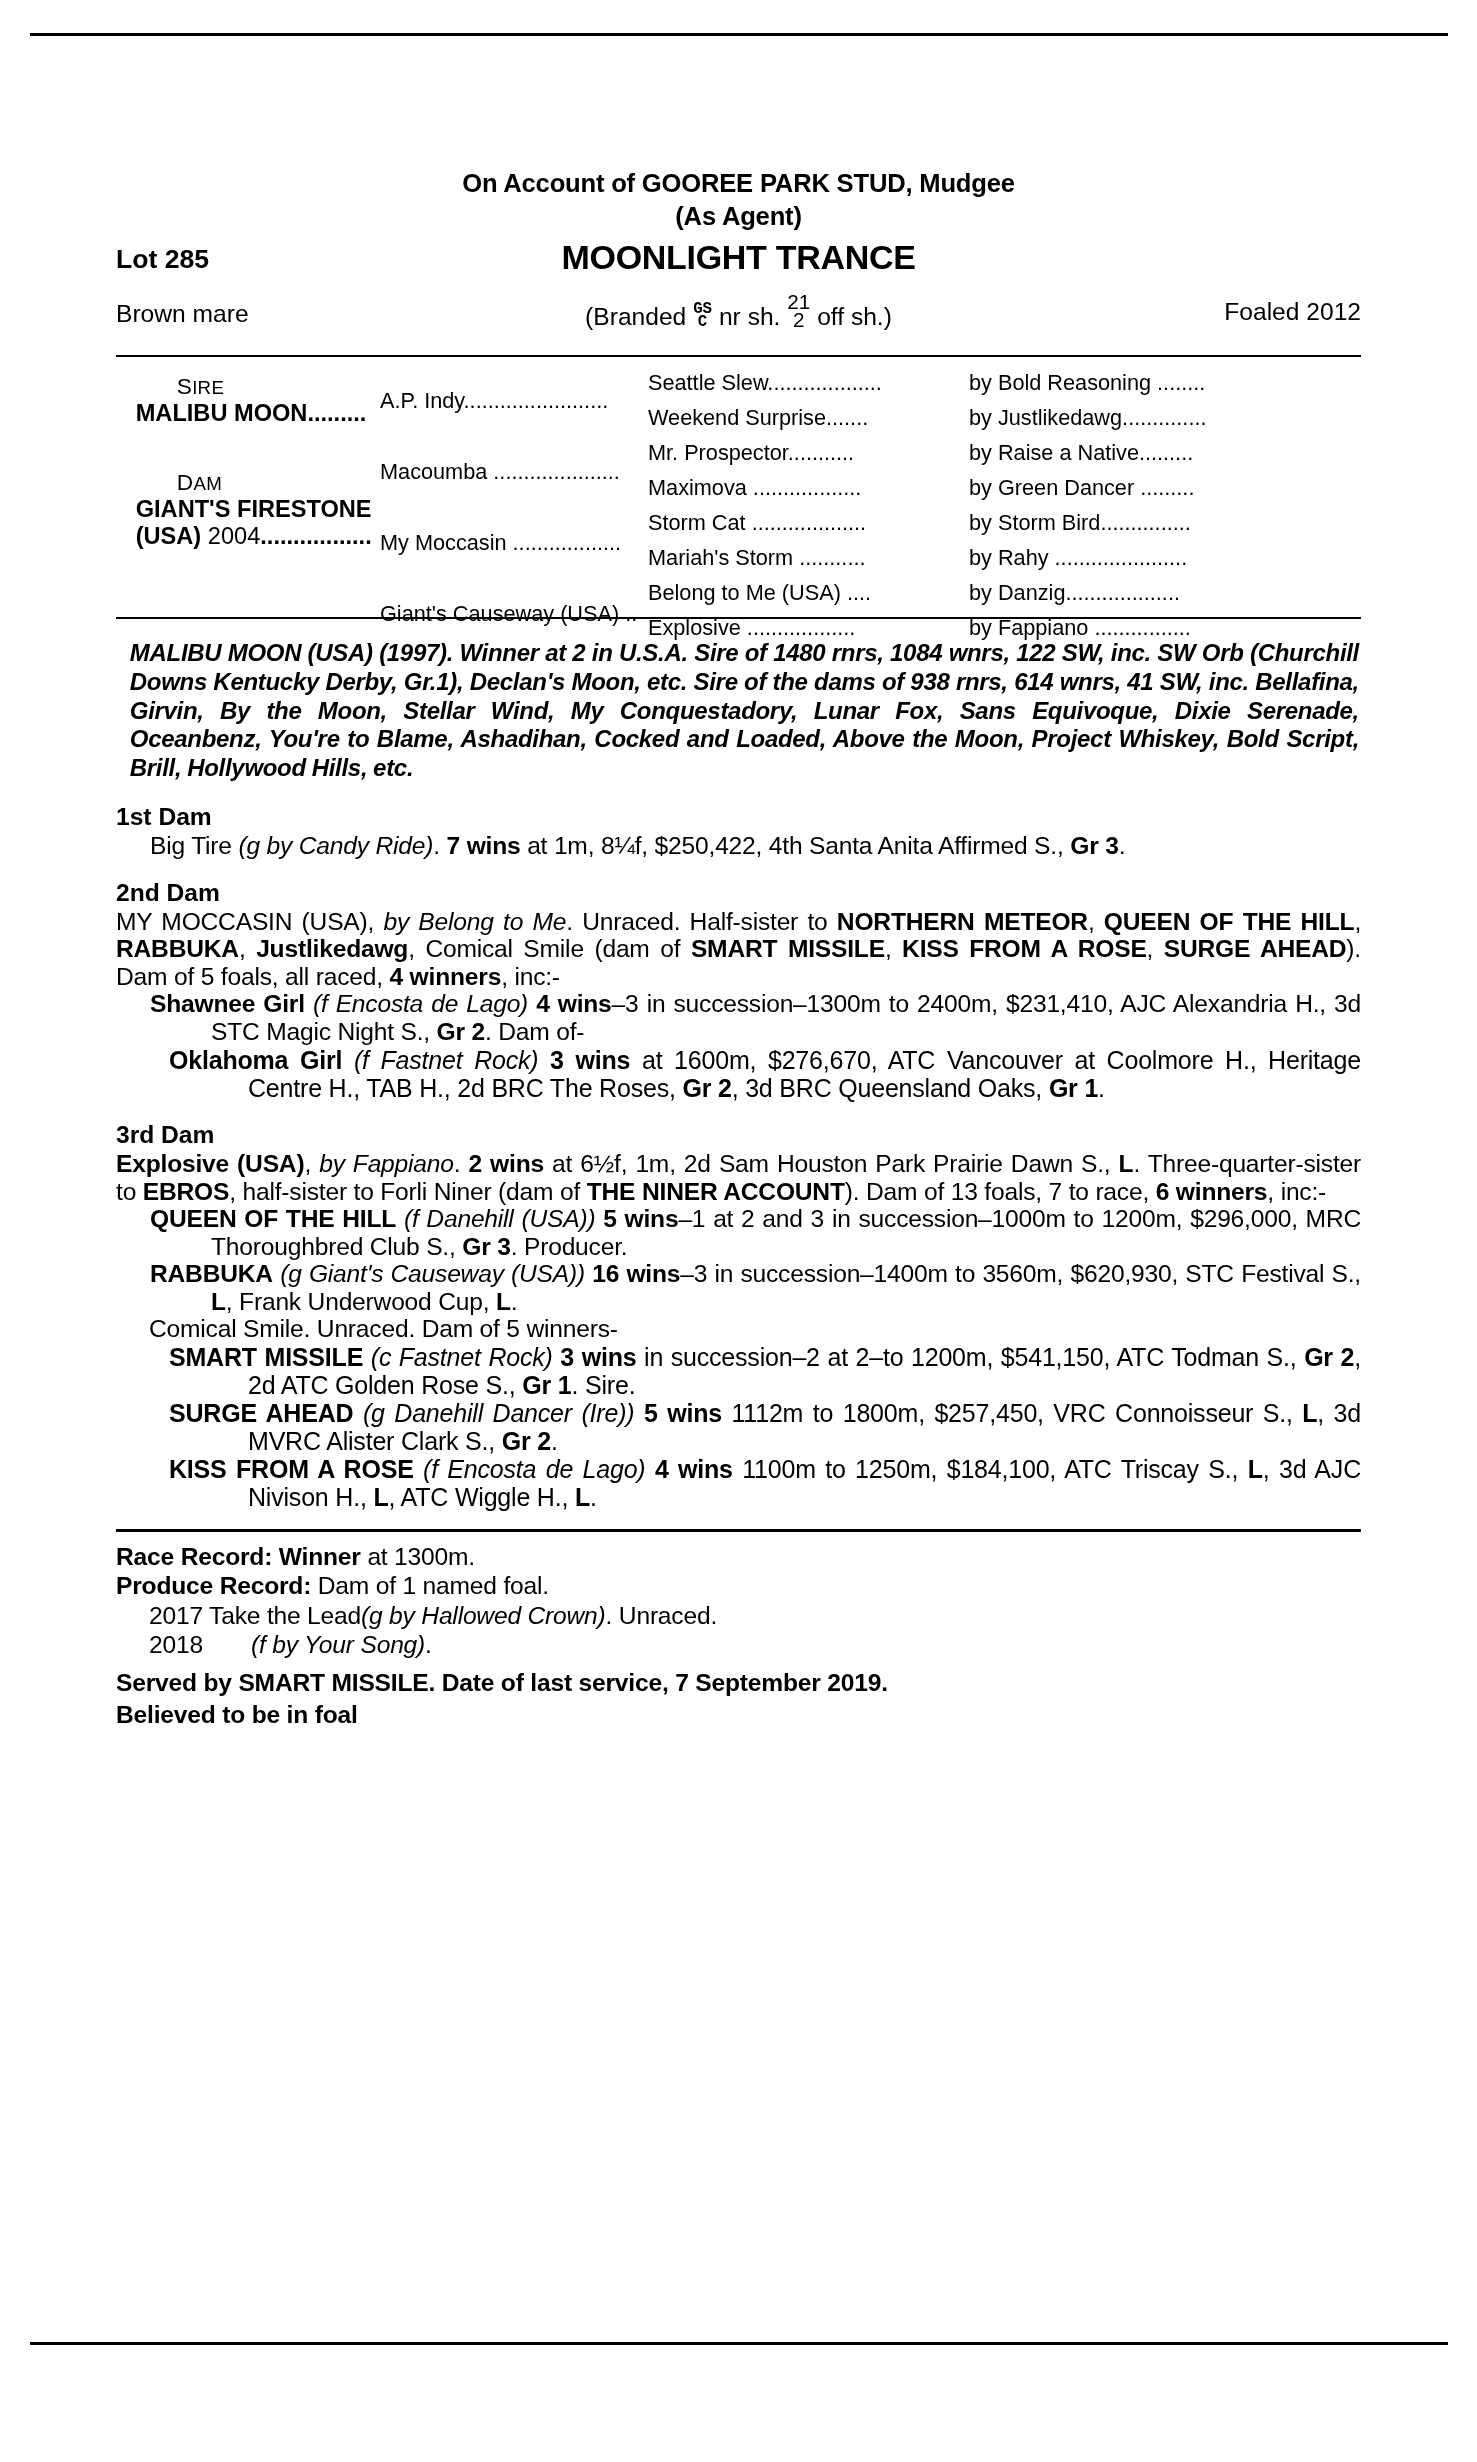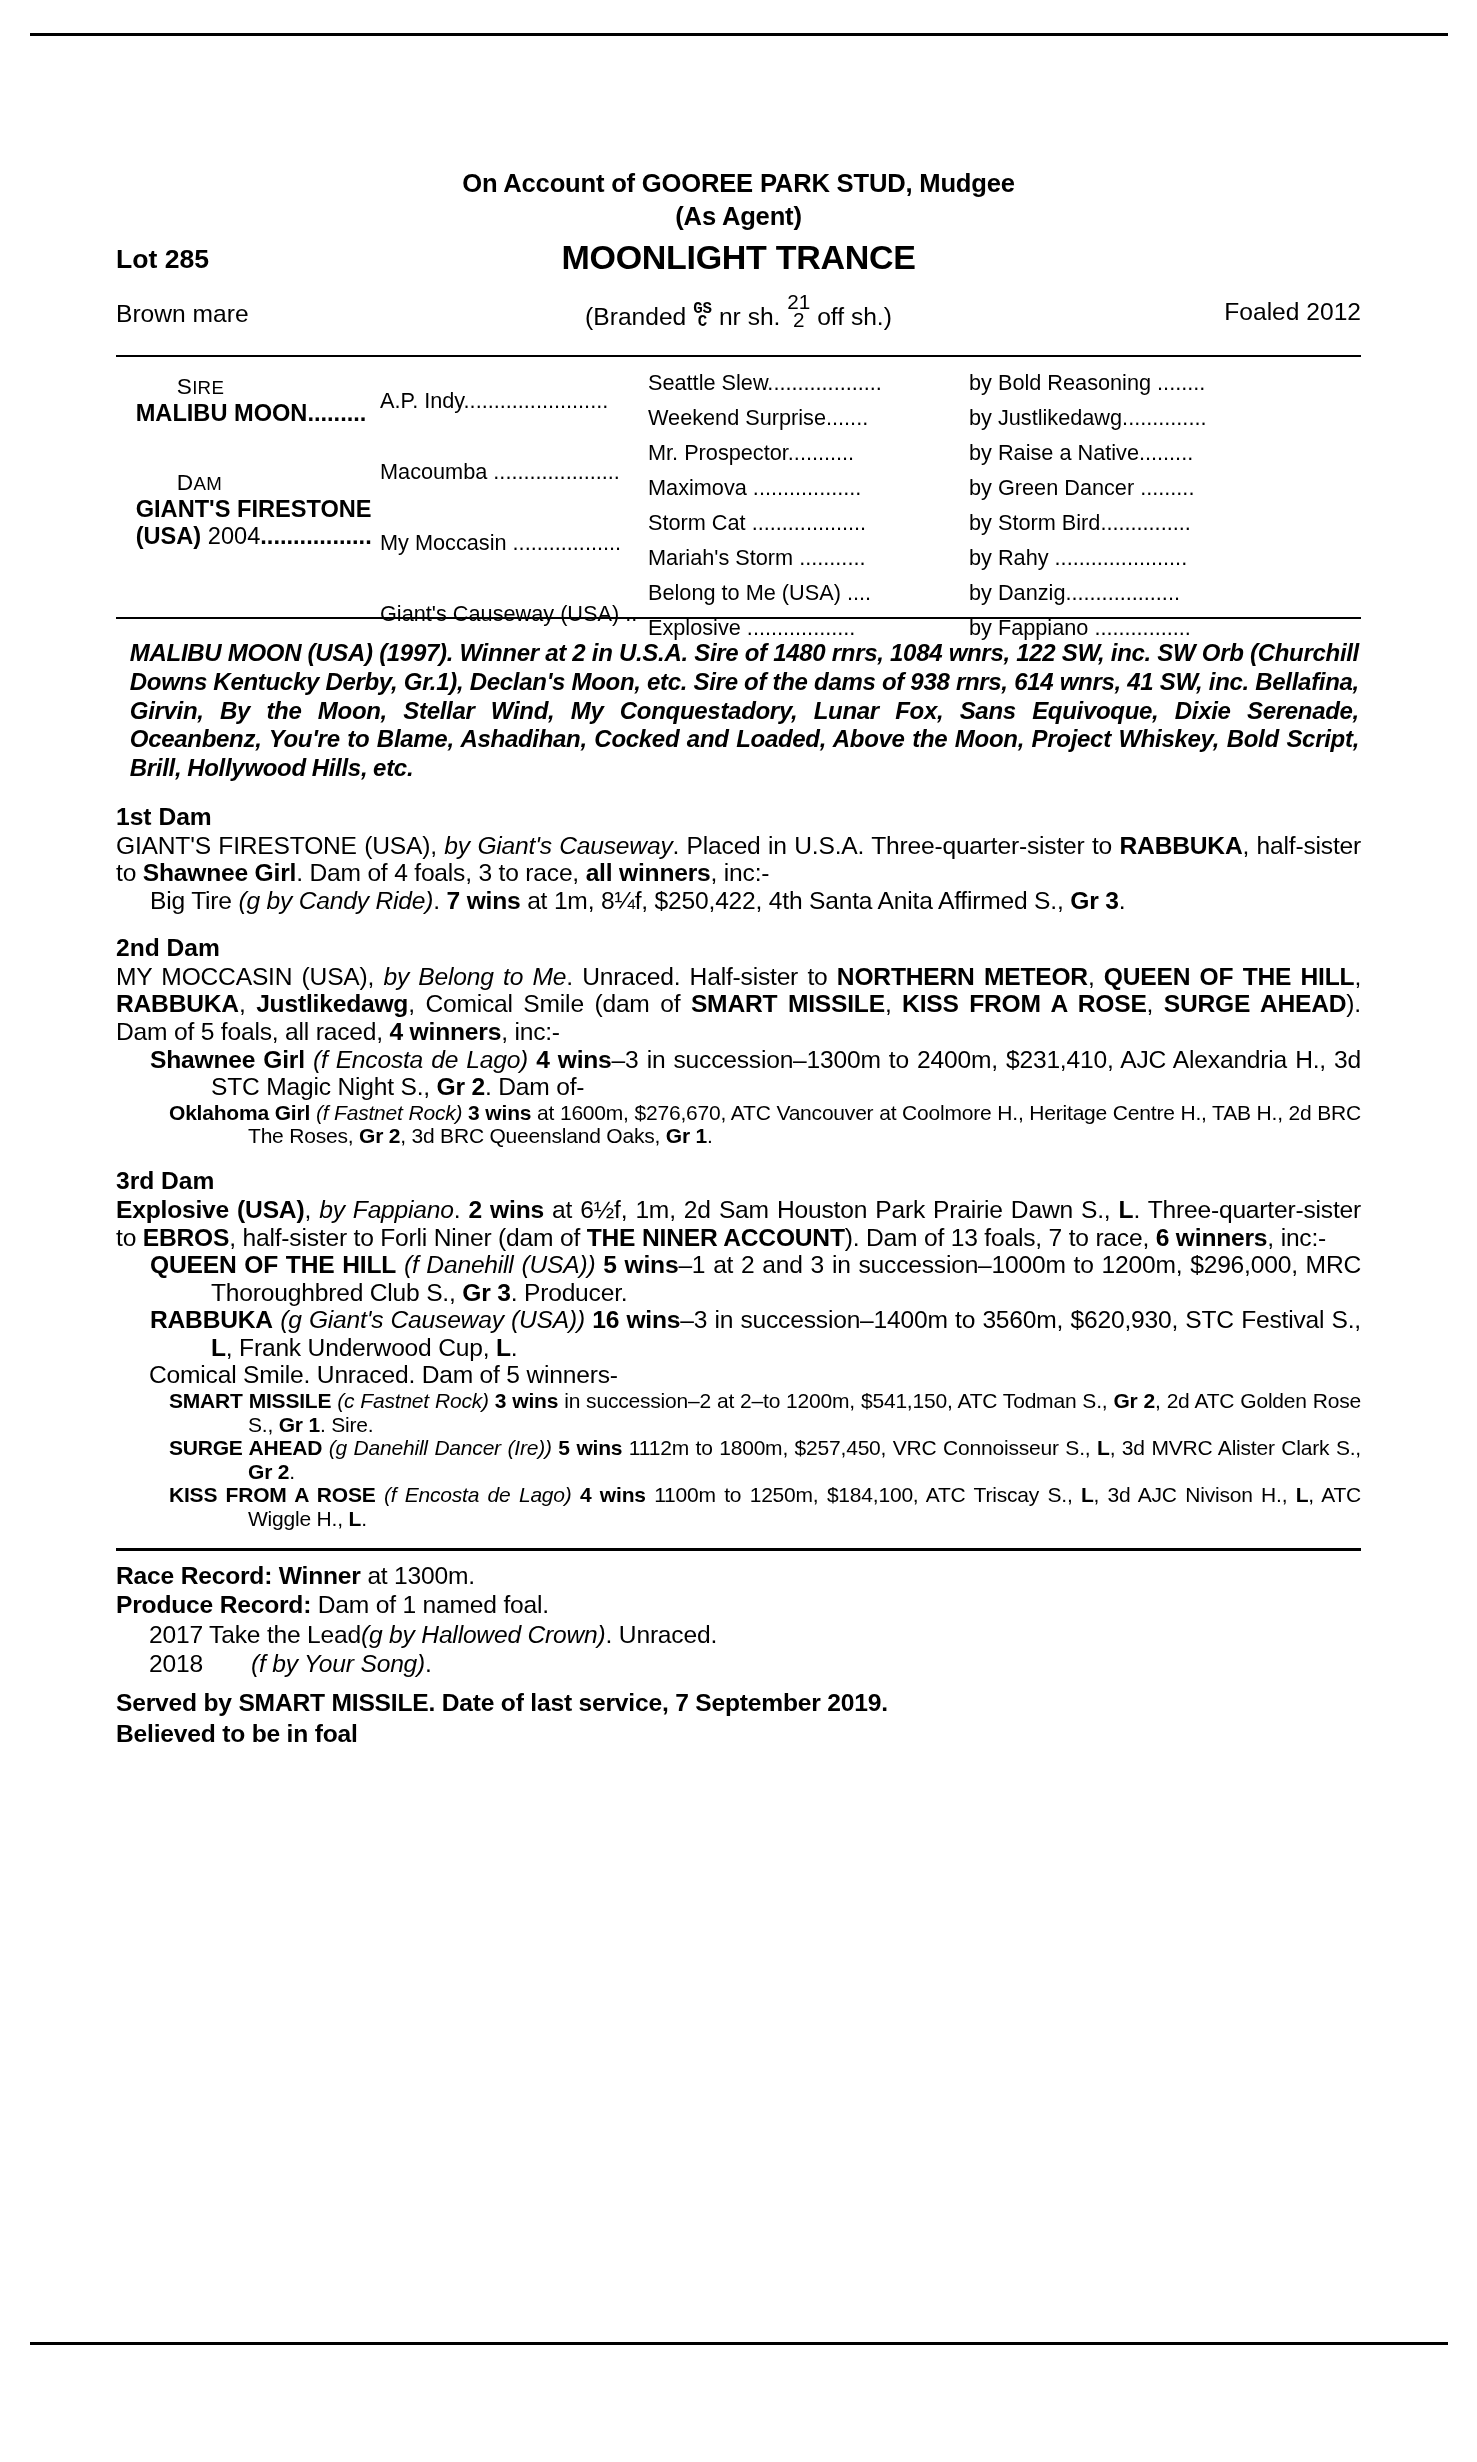--- a/index.html
+++ b/index.html
@@ -190,21 +190,21 @@
   }
   .prog {
     font-size: 24.6px;
     line-height: 1.12;
     text-align: justify;
     letter-spacing: -0.2px;
     padding-left: 95px;
     text-indent: -61px;
   }
   .prog2 {
-    font-size: 21px;
+    font-size: 25px;
     line-height: 1.12;
     text-align: justify;
     letter-spacing: -0.2px;
     padding-left: 132px;
     text-indent: -79px;
   }
   .plain {
     font-size: 24.6px;
     line-height: 1.12;
     letter-spacing: -0.2px;
@@ -336,21 +336,20 @@
         <div class="cell"><span>by Rahy</span> <span class="dots">......................</span></div>
         <div class="cell"><span>by Danzig</span><span class="dots">...................</span></div>
         <div class="cell"><span>by Fappiano</span> <span class="dots">................</span></div>
       </div>
     </div>
 
     <div class="sire-para">MALIBU MOON (USA) (1997). Winner at 2 in U.S.A. Sire of 1480 rnrs, 1084 wnrs, 122 SW, inc. SW Orb (Churchill Downs Kentucky Derby, Gr.1), Declan's Moon, etc. Sire of the dams of 938 rnrs, 614 wnrs, 41 SW, inc. Bellafina, Girvin, By the Moon, Stellar Wind, My Conquestadory, Lunar Fox, Sans Equivoque, Dixie Serenade, Oceanbenz, You're to Blame, Ashadihan, Cocked and Loaded, Above the Moon, Project Whiskey, Bold Script, Brill, Hollywood Hills, etc.</div>
 
     <div id="dam-sections">
         <div class="dam-head">1st Dam</div>
-        <div class="dam-para">GIANT'S FIRESTONE (USA), <i>by Giant's Causeway</i>. Placed in U.S.A. Three-quarter-sister to <b>RABBUKA</b>, half-sister to <b>Shawnee Girl</b>. Dam of 4 foals, 3 to race, <b>all winners</b>, inc:-</div>
         <div class="prog">Big Tire <i>(g by Candy Ride)</i>. <b>7 wins</b> at 1m, 8¼f, $250,422, 4th Santa Anita Affirmed S., <b>Gr 3</b>.</div>
         <div class="dam-head">2nd Dam</div>
         <div class="dam-para">MY MOCCASIN (USA), <i>by Belong to Me</i>. Unraced. Half-sister to <b>NORTHERN METEOR</b>, <b>QUEEN OF THE HILL</b>, <b>RABBUKA</b>, <b>Justlikedawg</b>, Comical Smile (dam of <b>SMART MISSILE</b>, <b>KISS FROM A ROSE</b>, <b>SURGE AHEAD</b>). Dam of 5 foals, all raced, <b>4 winners</b>, inc:-</div>
         <div class="prog"><b>Shawnee Girl</b> <i>(f Encosta de Lago)</i> <b>4 wins</b>–3 in succession–1300m to 2400m, $231,410, AJC Alexandria H., 3d STC Magic Night S., <b>Gr 2</b>. Dam of-</div>
         <div class="prog2"><b>Oklahoma Girl</b> <i>(f Fastnet Rock)</i> <b>3 wins</b> at 1600m, $276,670, ATC Vancouver at Coolmore H., Heritage Centre H., TAB H., 2d BRC The Roses, <b>Gr 2</b>, 3d BRC Queensland Oaks, <b>Gr 1</b>.</div>
         <div class="dam-head">3rd Dam</div>
         <div class="dam-para"><b>Explosive (USA)</b>, <i>by Fappiano</i>. <b>2 wins</b> at 6½f, 1m, 2d Sam Houston Park Prairie Dawn S., <b>L</b>. Three-quarter-sister to <b>EBROS</b>, half-sister to Forli Niner (dam of <b>THE NINER ACCOUNT</b>). Dam of 13 foals, 7 to race, <b>6 winners</b>, inc:-</div>
         <div class="prog"><b>QUEEN OF THE HILL</b> <i>(f Danehill (USA))</i> <b>5 wins</b>–1 at 2 and 3 in succession–1000m to 1200m, $296,000, MRC Thoroughbred Club S., <b>Gr 3</b>. Producer.</div>
         <div class="prog"><b>RABBUKA</b> <i>(g Giant's Causeway (USA))</i> <b>16 wins</b>–3 in succession–1400m to 3560m, $620,930, STC Festival S., <b>L</b>, Frank Underwood Cup, <b>L</b>.</div>
         <div class="plain">Comical Smile. Unraced. Dam of 5 winners-</div>

